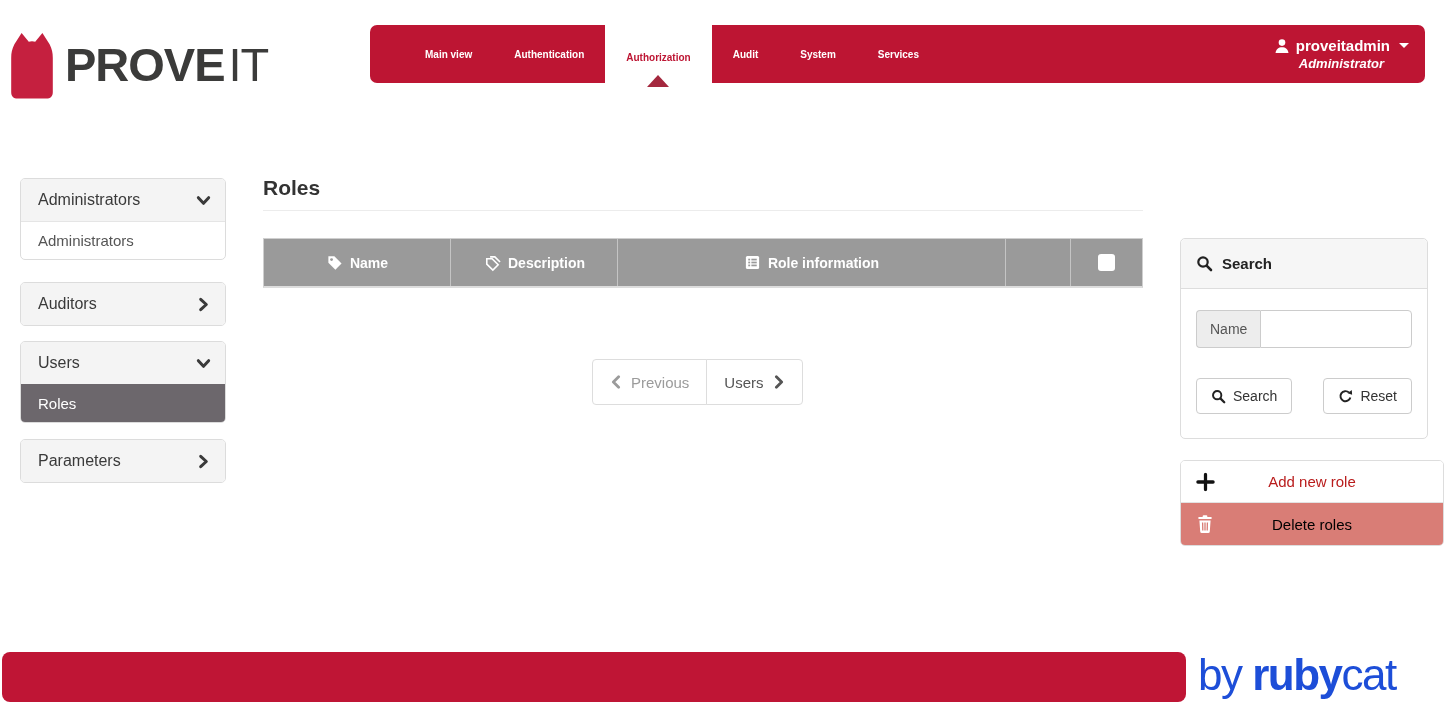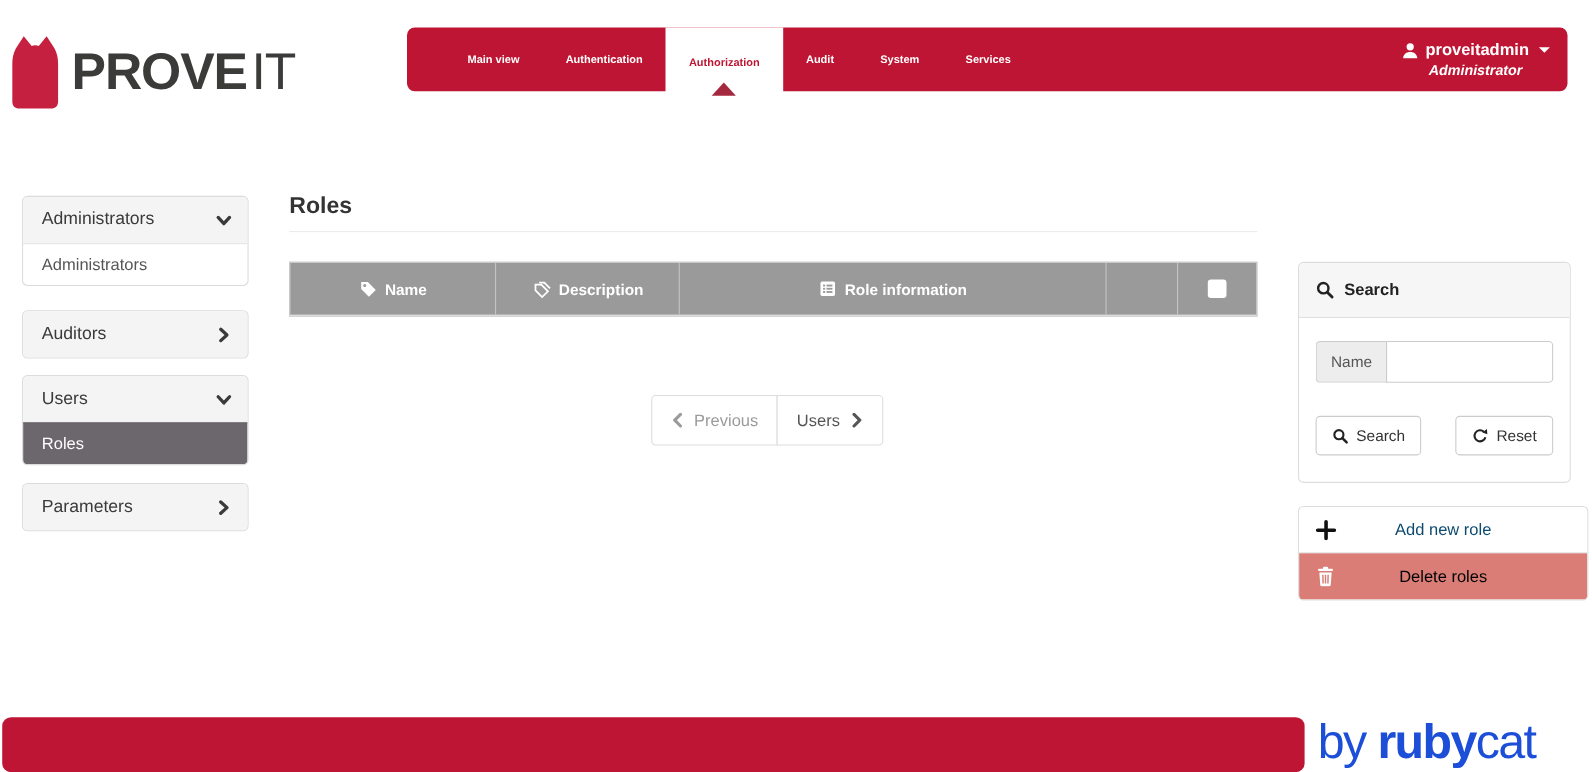--- a/index.html
+++ b/index.html
@@ -80,21 +80,21 @@
   .search-actions { display:flex; justify-content:space-between; }
   .btn { height:36px; display:inline-flex; align-items:center; gap:7px; padding:0 14px;
          background:#fff; border:1px solid #ccc; border-radius:4px; font-size:14px;
          color:#333; cursor:pointer; font-family:"Liberation Sans", sans-serif; }
 
   
   .role-actions { position:absolute; left:1180px; top:460px; width:264px;
                   border:1px solid #ddd; border-radius:5px; overflow:hidden; }
   .action-row { height:42px; display:flex; align-items:center; position:relative;
                 font-size:15px; cursor:pointer; }
-  .action-add { background:#fff; color:#0c4a6e; border-bottom:1px solid #e3e3e3; }
+  .action-add { background:#fff; color:#b91c1c; border-bottom:1px solid #e3e3e3; }
   .action-del { background:#d97d76; color:#000000; }
   .action-icon { position:absolute; left:15px; top:50%; transform:translateY(-50%);
                  display:flex; align-items:center; }
   .action-label { flex:1; text-align:center; }
 
   
   .footer-bar { position:absolute; left:2px; top:652px; width:1184px; height:50px;
                 background:#bf1535; border-radius:8px; }
   .credit { position:absolute; left:1198px; top:651px; font-size:44px; line-height:48px;
             color:#1d4ed8; letter-spacing:-1.5px; white-space:nowrap; }

